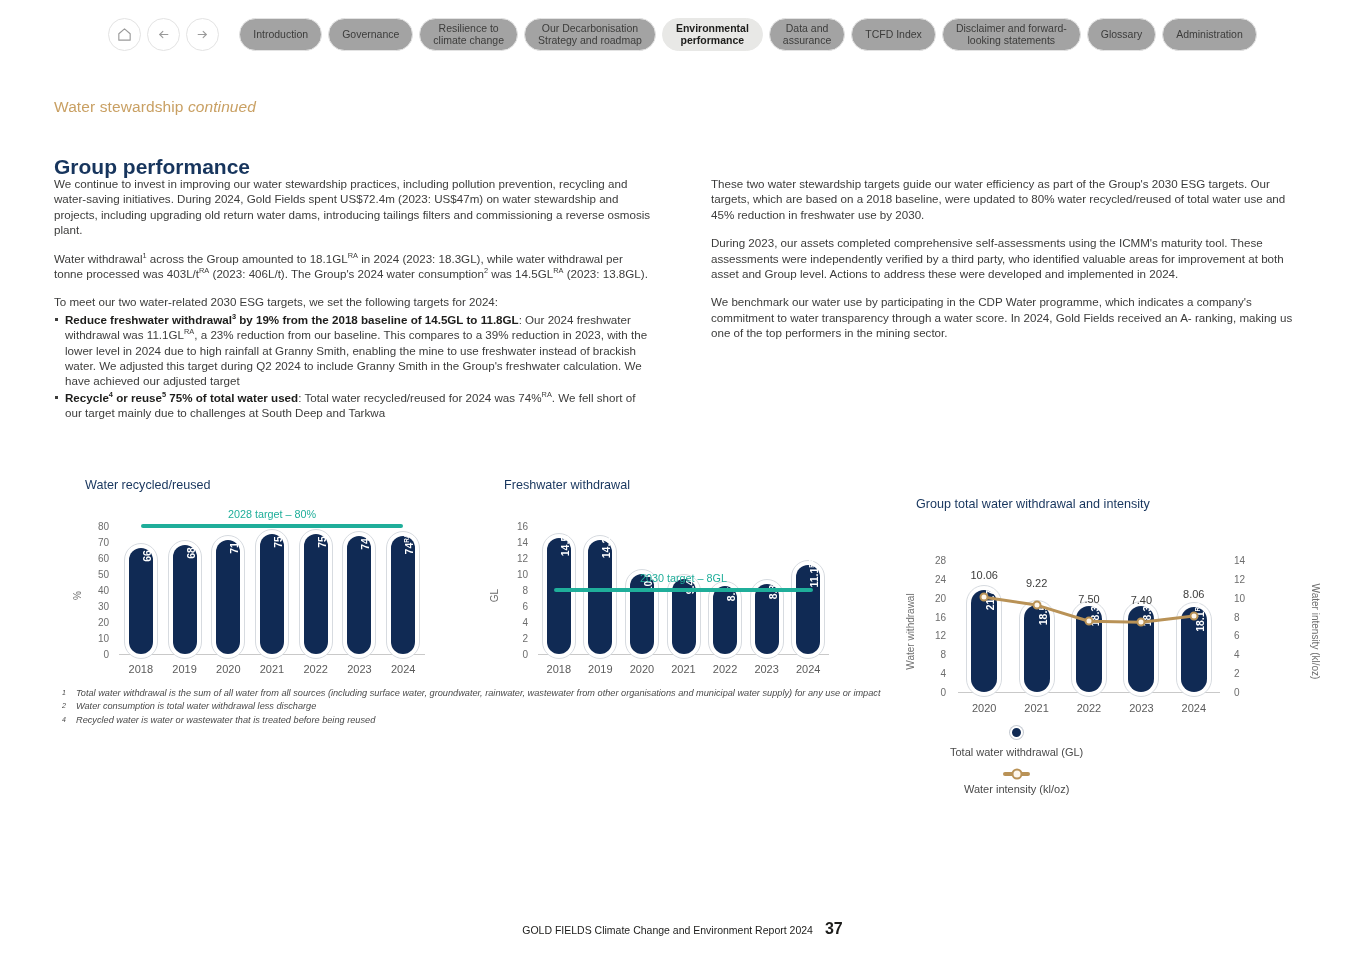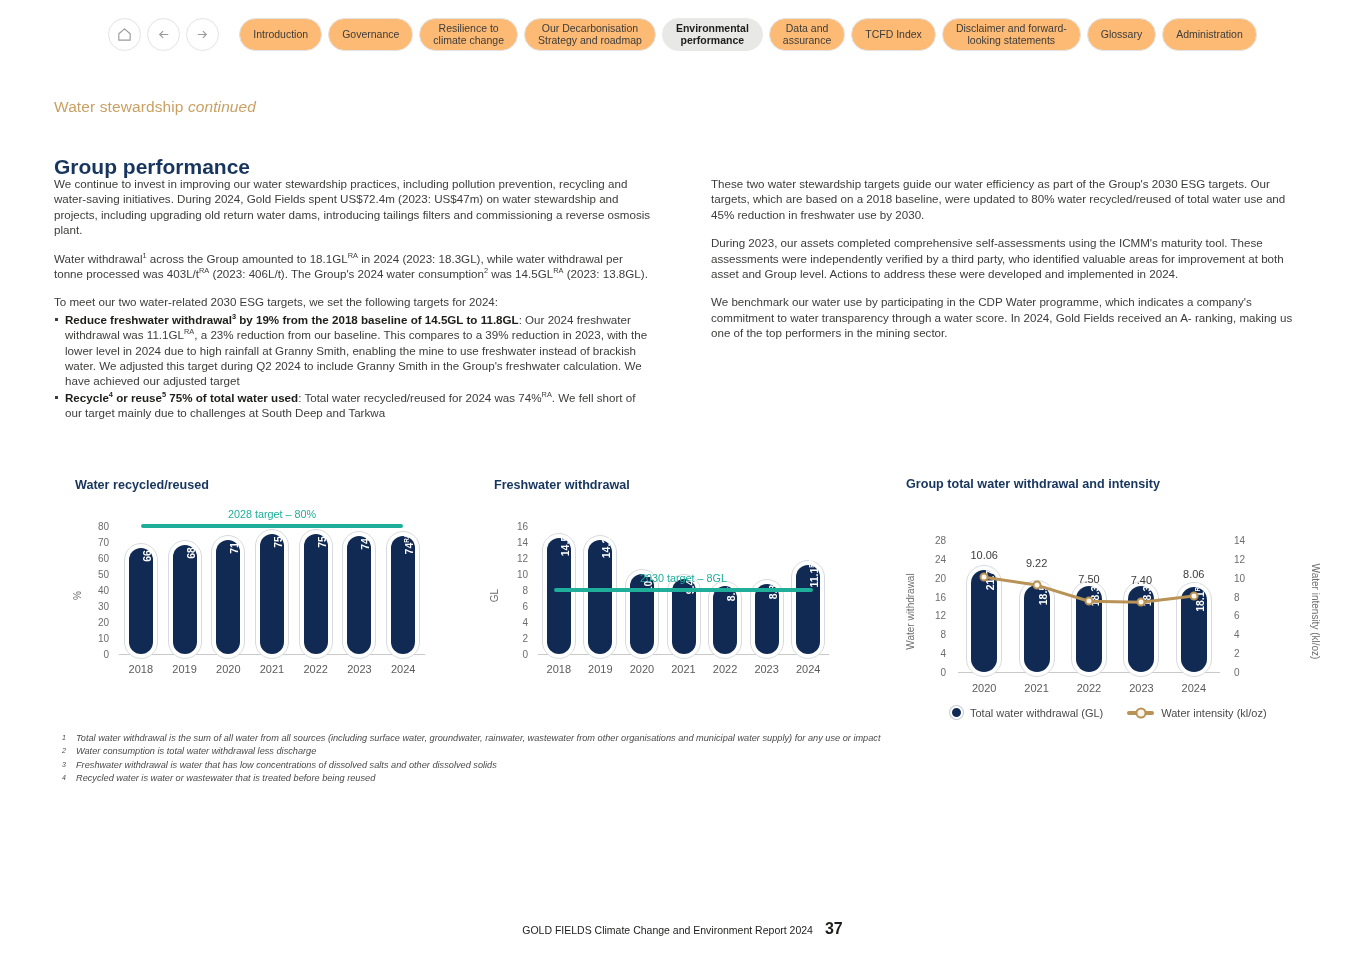--- a/index.html
+++ b/index.html
@@ -19,21 +19,21 @@
     display:flex; align-items:center; justify-content:center; gap:6px;
   }
   .nav-circle {
     width:33px; height:33px; border-radius:50%;
     border:1px solid #e3e3e3; background:#fff;
     display:flex; align-items:center; justify-content:center;
     flex:0 0 auto;
   }
   .nav-circle svg { display:block; }
   .nav-pill {
-    border:1px solid #e3e3e3; background:#fdba74;
+    border:1px solid #e3e3e3; background:#a3a3a3;
     border-radius:17px; height:33px;
     display:flex; align-items:center; justify-content:center;
     padding:0 13px; text-align:center;
     font-size:10.5px; line-height:11.5px; color:#3c3c3b;
     white-space:pre-line; flex:0 0 auto;
   }
   .nav-pill.active { background:#e8e8e6; border-color:#e8e8e6; font-weight:bold; color:#1d1d1b; }
   .nav-spacer { width:8px; }
 
   
@@ -63,22 +63,22 @@
   .col-left li:before {
     content:""; position:absolute; left:1px; top:6.5px;
     width:3px; height:3px; background:#3c3c3b;
   }
   b { font-weight:bold; color:#1d1d1b; }
   sup { font-size:7.4px; vertical-align:super; line-height:0; }
 
   
   .chart { position:absolute; }
   .chart-title {
-    font-size:12.6px; font-weight:bold; color:#17355d;
-    margin:0 0 0 0;
+    font-size:12.6px; font-weight:normal; color:#17355d;
+    margin:0 0 0 10px;
   }
   .plot { position:relative; }
 
   .ytick {
     position:absolute; font-size:10px; color:#6d6d6d;
     text-align:right; white-space:nowrap;
     transform:translateY(-50%);
   }
   .ytick.right { text-align:left; }
   .axis-label {
@@ -126,36 +126,36 @@
     position:absolute; font-size:11px; color:#3c3c3b;
     text-align:center; white-space:nowrap;
   }
 
   .line-marker {
     position:absolute; width:9px; height:9px; border-radius:50%;
     background:#fdf6ec; border:2px solid #b99256;
     transform:translate(-50%,-50%);
   }
 
-  .legend { position:absolute; display:flex; align-items:center; gap:7px; font-size:11px; color:#4a4a4a; }
+  .legend { position:absolute; display:flex; align-items:center; gap:7px; font-size:11px; color:#4a4a4a;flex-direction:column; }
   .legend-dot {
     width:13px; height:13px; border-radius:50%;
     background:#102A54; border:2px solid #ffffff;
     box-shadow:0 0 0 1px #c7ccd3;
   }
   .legend-line { position:relative; width:27px; height:4px; background:#b99256; border-radius:2px; }
   .legend-line:after {
     content:""; position:absolute; left:50%; top:50%;
     width:7px; height:7px; border-radius:50%;
     background:#fdf6ec; border:2px solid #b99256;
     transform:translate(-50%,-50%);
   }
 
   
-  .footnotes { position:absolute; left:62px; top:733px; width:1060px; }
+  .footnotes { position:absolute; left:62px; top:688px; width:1060px; }
   .footnote {
     position:relative; padding-left:14px;
     font-size:9.2px; line-height:11.8px; font-style:italic; color:#4a4a4a;
     margin-bottom:1.5px;
   }
   .fn-num {
     position:absolute; left:0; top:-1px;
     font-size:7px; font-style:italic; color:#4a4a4a;
   }
 
@@ -311,21 +311,21 @@
       <div class="bar-inner" style="left: 260.643px; top: 75.6px; width: 24px; height: 70.4px; background: rgb(16, 42, 84); z-index: 2;"></div>
       <div class="bar-value" style="left: 272.643px; top: 83.6px; z-index: 3; transform: translate(-50%, 0px) rotate(-90deg); transform-origin: center top;">8.8</div>
       <div class="xtick" style="left: 251.857px; top: 155px; width: 41.5714px;">2023</div>
       <div class="bar-outer" style="left: 297.214px; top: 52.2px; width: 34px; height: 98.8px; z-index: 1;"></div>
       <div class="bar-inner" style="left: 302.214px; top: 57.2px; width: 24px; height: 88.8px; background: rgb(16, 42, 84); z-index: 2;"></div>
       <div class="bar-value" style="left: 314.214px; top: 65.2px; z-index: 3; transform: translate(-50%, 0px) rotate(-90deg); transform-origin: center top;">11.1<sup>RA</sup></div>
       <div class="xtick" style="left: 293.429px; top: 155px; width: 41.5714px;">2024</div>
     </div>
 </div>
 
-<div class="chart" id="chart2" style="left:906px; top:477px; width:390px; height:235px;">
+<div class="chart" id="chart2" style="left:906px; top:497px; width:390px; height:235px;">
   <div class="chart-title">Group total water withdrawal and intensity</div>
   <div class="plot" id="plot2" style="position:absolute; left:0; top:33px; width:390px; height:202px;">
       <div class="ytick" style="left: 0px; top: 162px; width: 40px;">0</div>
       <div class="ytick" style="left: 0px; top: 143.143px; width: 40px;">4</div>
       <div class="ytick" style="left: 0px; top: 124.286px; width: 40px;">8</div>
       <div class="ytick" style="left: 0px; top: 105.429px; width: 40px;">12</div>
       <div class="ytick" style="left: 0px; top: 86.5714px; width: 40px;">16</div>
       <div class="ytick" style="left: 0px; top: 67.7143px; width: 40px;">20</div>
       <div class="ytick" style="left: 0px; top: 48.8571px; width: 40px;">24</div>
       <div class="ytick" style="left: 0px; top: 30px; width: 40px;">28</div>
@@ -379,17 +379,16 @@
         <span style="width: 10px; display: inline-block;"></span>
         <span class="legend-line" style="background: rgb(185, 146, 86);"></span>
         <span>Water intensity (kl/oz)</span>
       </div>
     </div>
 </div>
 
 <div class="footnotes">
   <div class="footnote"><span class="fn-num">1</span><span>Total water withdrawal is the sum of all water from all sources (including surface water, groundwater, rainwater, wastewater from other organisations and municipal water supply) for any use or impact</span></div>
   <div class="footnote"><span class="fn-num">2</span><span>Water consumption is total water withdrawal less discharge</span></div>
-  <div class="footnote"><span class="fn-num">3</span><span>Freshwater withdrawal is water that has low concentrations of dissolved salts and other dissolved solids</span></div>
   <div class="footnote"><span class="fn-num">4</span><span>Recycled water is water or wastewater that is treated before being reused</span></div>
 </div>
 
 <div class="footer"><span>GOLD FIELDS Climate Change and Environment Report 2024</span><span class="pg">37</span></div>
 
 </body></html>

